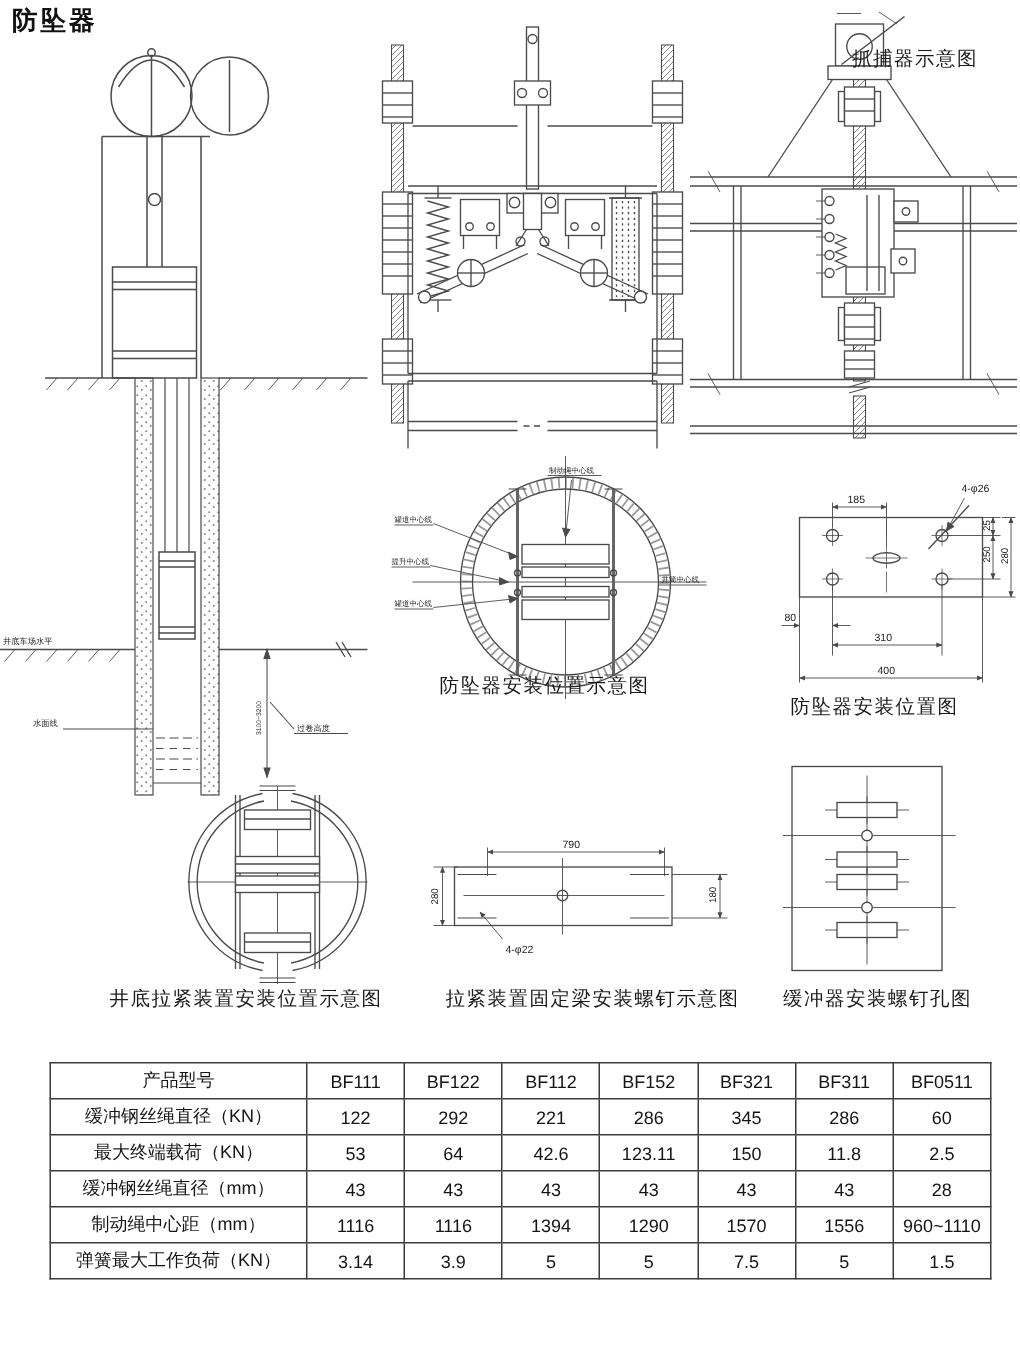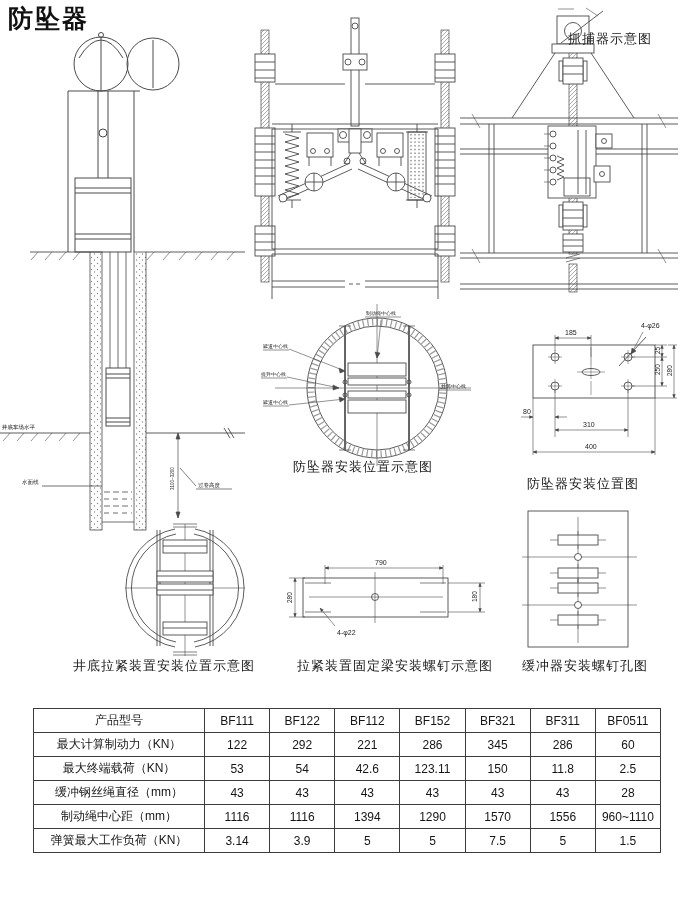--- a/index.html
+++ b/index.html
@@ -1,18 +1,18 @@
 <!DOCTYPE html>
 <html><head>
 <meta charset="utf-8">
 <style>
   html,body{margin:0;padding:0;background:#fff;}
   body{width:680px;height:906px;position:relative;overflow:hidden;
        font-family:"Liberation Sans","DejaVu Sans",sans-serif;color:#111;}
-  .page-title{position:absolute;left:8px;top:2px;font-size:25px;font-weight:700;letter-spacing:2px;}
+  .page-title{position:absolute;left:8px;top:2px;font-size:17px;font-weight:700;letter-spacing:2px;}
   .caption{position:absolute;font-size:13px;letter-spacing:1px;white-space:nowrap;color:#1a1a1a;}
   svg{position:absolute;overflow:visible;}
   svg text{fill:#222;font-family:"Liberation Sans","DejaVu Sans",sans-serif;}
   .table-wrap{position:absolute;left:33px;top:708px;width:628px;}
   table.spec{width:100%;border-collapse:collapse;table-layout:fixed;}
   table.spec th,table.spec td{border:1px solid #3c3c3c;text-align:center;vertical-align:middle;
       font-size:12px;font-weight:400;height:21px;padding:1px 0;white-space:nowrap;overflow:hidden;color:#151515;}
   table.spec{border:1.5px solid #333;}
   table.spec .label-col{width:170px;margin-top:40px;}
 </style>
@@ -358,21 +358,21 @@
         <line x1="8" y1="106" x2="34" y2="106"></line>
       <line x1="184" y1="90" x2="216" y2="90"></line>
     </g>
   </g>
   <text x="111" y="15" font-size="5">制动绳中心线</text>
   <text x="8" y="48" font-size="5">罐道中心线</text>
   <text x="6" y="76" font-size="5">提升中心线</text>
   <text x="8" y="104" font-size="5">罐道中心线</text>
   <text x="186" y="88" font-size="5">井筒中心线</text>
 </svg>
-<div class="caption" style="left:293px;top:458px">防坠器安装位置示意图</div>
+<div class="caption" style="left:293px;top:448px">防坠器安装位置示意图</div>
 
 <svg style="left:515px;top:315px" width="165" height="150" viewBox="0 0 165 150">
   <defs>
     <marker id="arrE" viewBox="0 0 10 10" refX="9" refY="5" markerWidth="7" markerHeight="7" orient="auto-start-reverse">
       <path d="M0,1 L10,5 L0,9 z" fill="#4a4a4a"></path>
     </marker>
   </defs>
   <g stroke="#4a4a4a" stroke-width="0.9" fill="none">
     <rect x="18" y="30" width="122" height="53"></rect>
     <g>
@@ -411,21 +411,21 @@
   </g>
   <text x="50" y="20" font-size="7">185</text>
   <text x="126" y="13" font-size="7">4-φ26</text>
   <text x="145" y="39" font-size="6.5" transform="rotate(-90 145 39)">25</text>
   <text x="145" y="60" font-size="6.5" transform="rotate(-90 145 60)">250</text>
   <text x="157" y="61" font-size="6.5" transform="rotate(-90 157 61)">280</text>
   <text x="8" y="99" font-size="7">80</text>
   <text x="68" y="112" font-size="7">310</text>
   <text x="70" y="134" font-size="7">400</text>
 </svg>
-<div class="caption" style="left:527px;top:475px">防坠器安装位置图</div>
+<div class="caption" style="left:527px;top:462px">防坠器安装位置图</div>
 
 <svg style="left:105px;top:524px" width="160" height="132" viewBox="0 0 160 132">
   <g stroke="#4a4a4a" stroke-width="0.9" fill="none">
     <g>
       <path d="M70,5 A60,60 0 0 0 70,123"></path>
         <path d="M71,10 A55,55 0 0 0 71,118"></path>
       <path d="M90,5 A60,60 0 0 1 90,123"></path>
         <path d="M89,10 A55,55 0 0 1 89,118"></path>
     </g>
     <line x1="20" y1="64" x2="140" y2="64" stroke-width="0.6"></line>
@@ -530,33 +530,33 @@
           <th>BF122</th>
           <th>BF112</th>
           <th>BF152</th>
           <th>BF321</th>
           <th>BF311</th>
           <th>BF0511</th>
         </tr>
       </thead>
     <tbody>
         <tr>
-          <td class="label-col">最大计算制动力（KN）</td>
+          <td class="label-col">缓冲钢丝绳直径（KN）</td>
           <td>122</td>
           <td>292</td>
           <td>221</td>
           <td>286</td>
           <td>345</td>
           <td>286</td>
           <td>60</td>
         </tr>
         <tr>
           <td class="label-col">最大终端载荷（KN）</td>
           <td>53</td>
-          <td>54</td>
+          <td>64</td>
           <td>42.6</td>
           <td>123.11</td>
           <td>150</td>
           <td>11.8</td>
           <td>2.5</td>
         </tr>
         <tr>
           <td class="label-col">缓冲钢丝绳直径（mm）</td>
           <td>43</td>
           <td>43</td>

